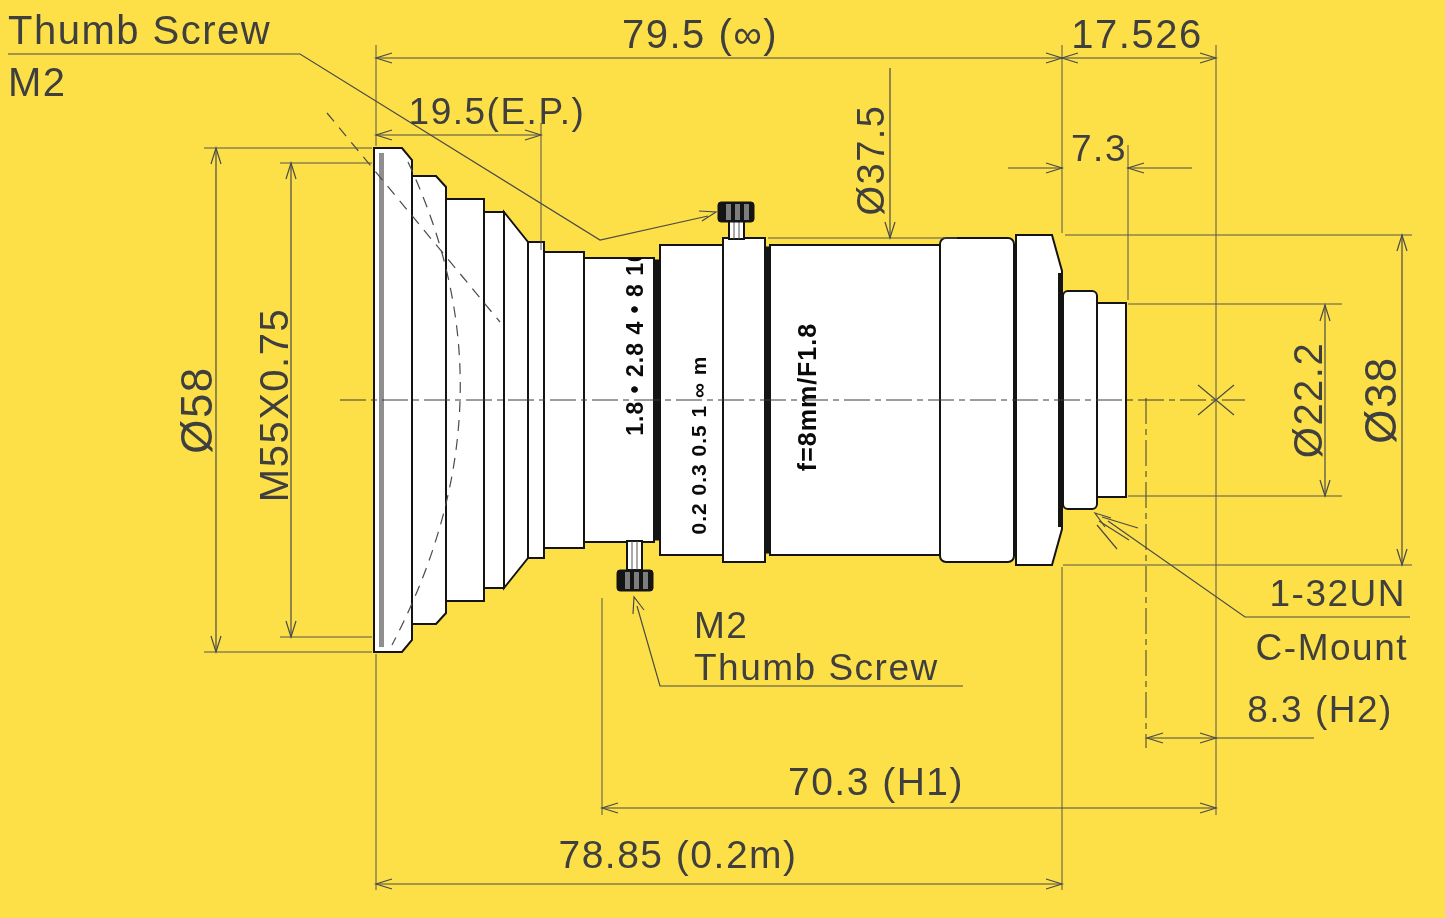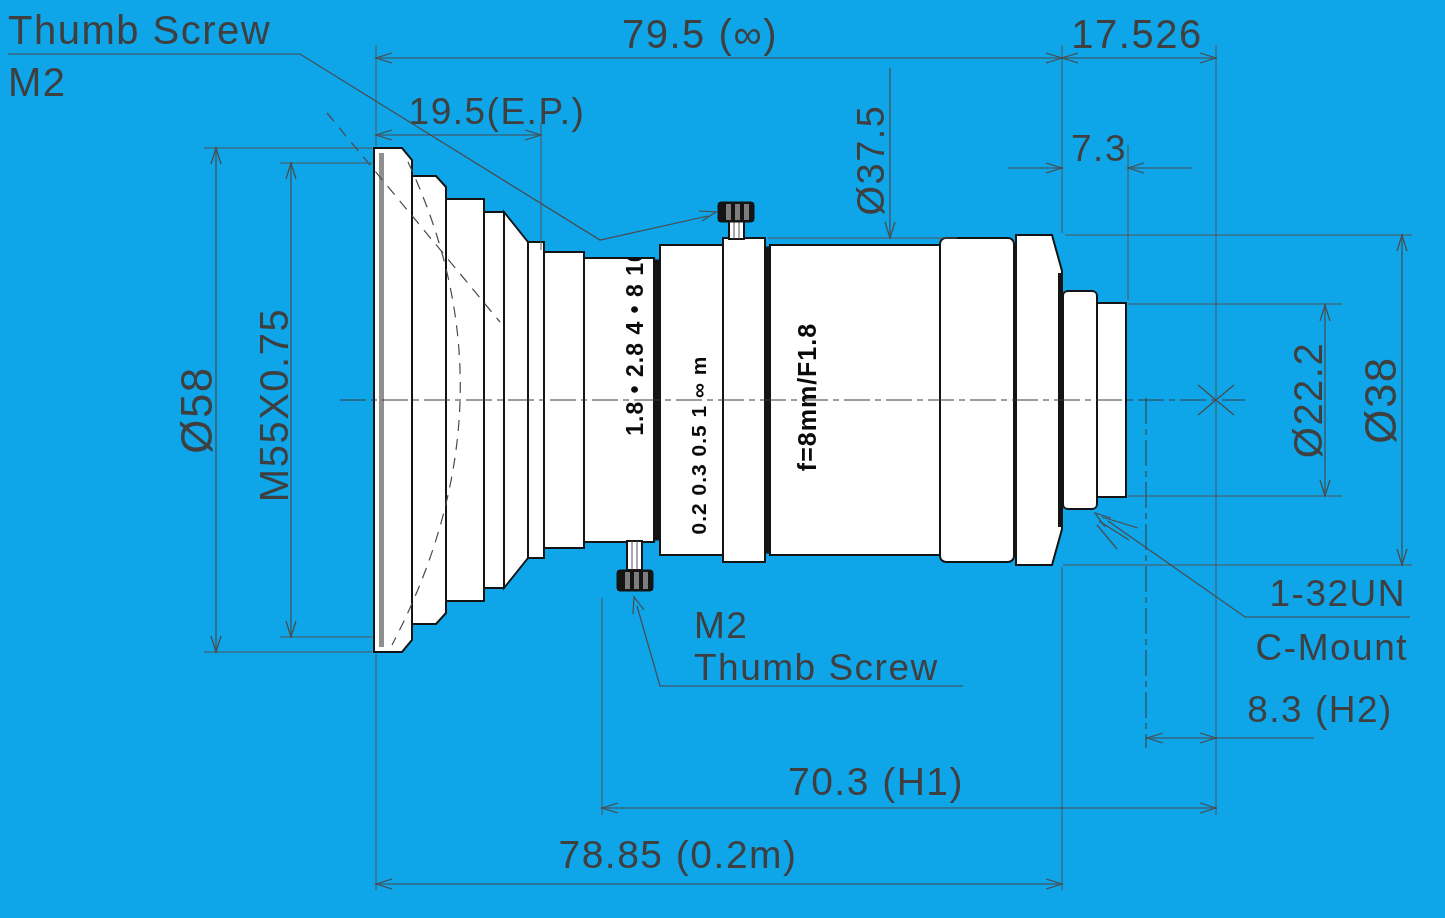--- a/index.html
+++ b/index.html
@@ -1,16 +1,16 @@
 <!DOCTYPE html>
 <html><head>
 <meta charset="utf-8">
 <style>
   html,body{margin:0;padding:0;background:#ffffff;}
-  .stage{position:relative;width:1445px;height:918px;background:#0ea5e9;overflow:hidden;}
+  .stage{position:relative;width:1445px;height:918px;background:#fde047;overflow:hidden;}
   svg{display:block;}
   .dim{font-family:"Liberation Sans",sans-serif;fill:#3f3f3f;letter-spacing:1.5px;}
   .mark{font-family:"Liberation Sans",sans-serif;font-weight:bold;fill:#0a0a0a;letter-spacing:1px;}
   .ln{stroke:#4a4a4a;stroke-width:1.2;fill:none;}
   .ext{stroke:#555;stroke-width:1;fill:none;}
   .body{fill:#ffffff;stroke:#141414;stroke-width:2;}
   .bodyfill{fill:#141414;stroke:#141414;stroke-width:1;}
   .heavy{stroke:#141414;stroke-width:4;fill:none;}
   .dash{stroke:#4a4a4a;stroke-width:1.2;fill:none;stroke-dasharray:11 8;}
   .cl{stroke:#3a3a3a;stroke-width:1;fill:none;stroke-dasharray:26 5 6 5;}

